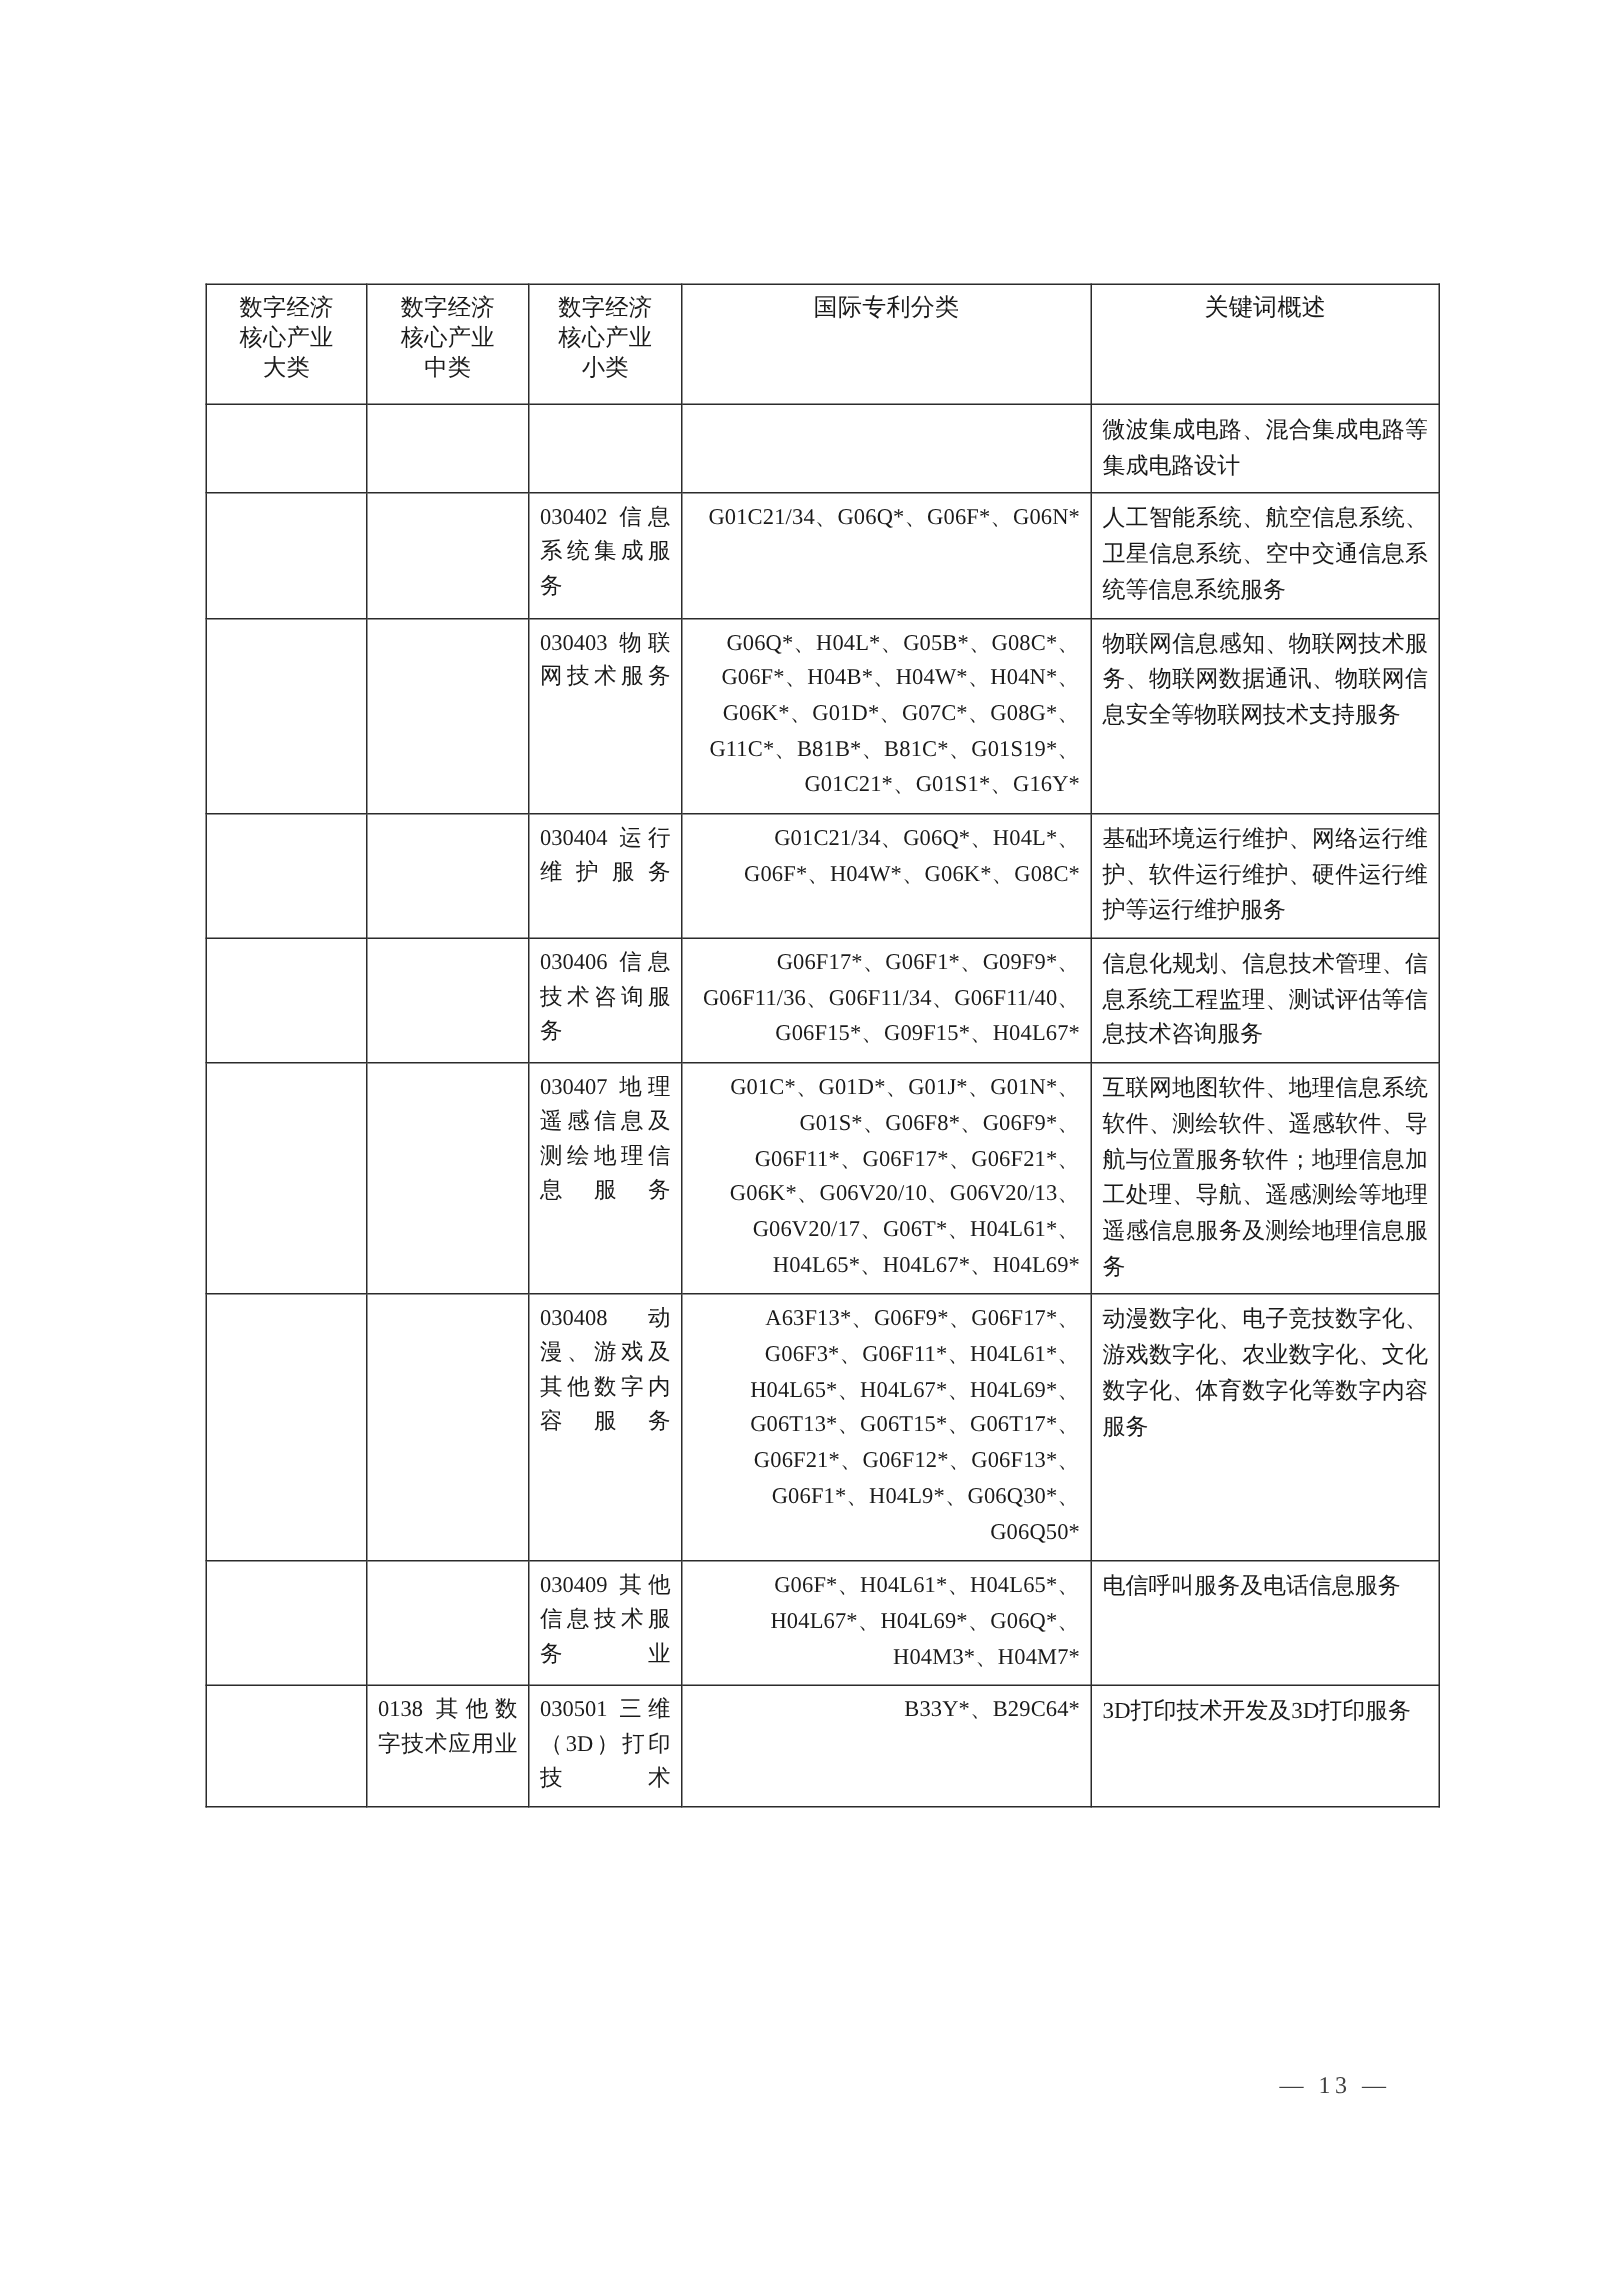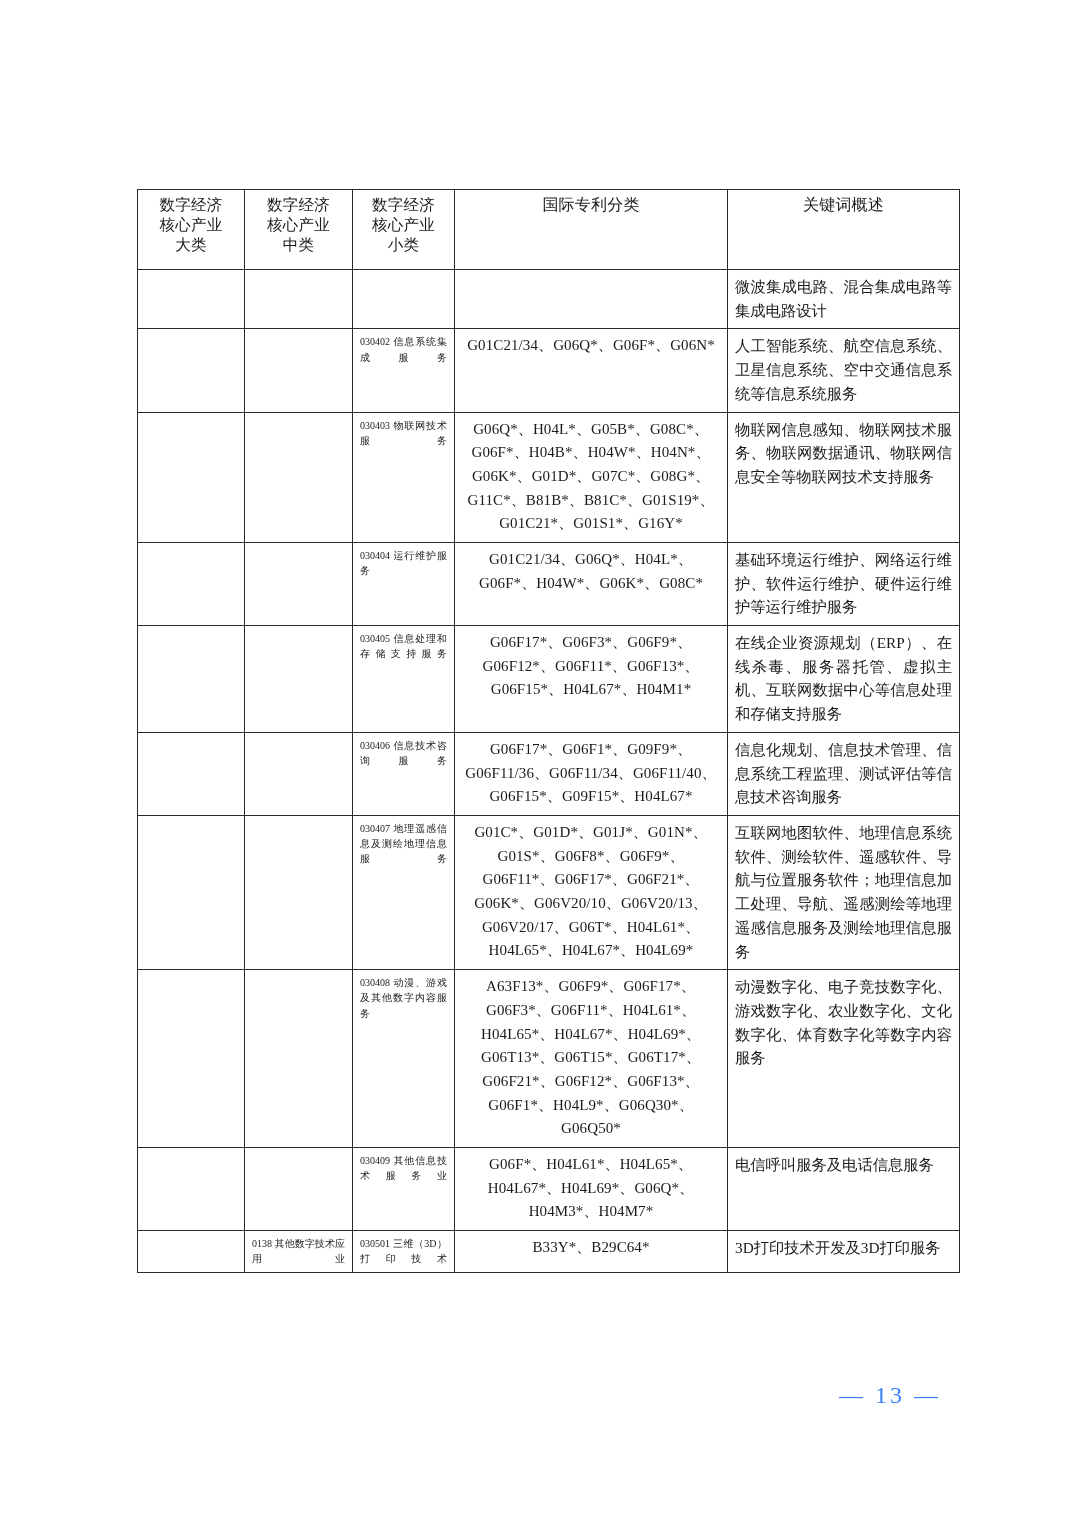--- a/index.html
+++ b/index.html
@@ -64,41 +64,41 @@
     letter-spacing: 0.2px;
     padding: 9px 4px 10px 4px;
     height: 68px;
   }
   thead td.wide-head {
     font-size: 16px;
   }
 
   
   tbody td {
-    font-size: 10px;
+    font-size: 15px;
     line-height: 1.52;
   }
 
   
   td.cn-just {
     text-align: justify;
     text-align-last: justify;
     font-family: "Liberation Serif", "DejaVu Serif", serif;
     letter-spacing: 0px;
     word-break: break-all;
   }
 
   
   td.ipc {
     font-family: "Liberation Serif", "DejaVu Serif", serif;
     font-size: 15px;
     line-height: 1.58;
     letter-spacing: 0.1px;
     word-spacing: 0.5px;
-    text-align: center;
+    text-align: right;
   }
 
   
   td.kw {
     font-family: "Liberation Serif", "DejaVu Serif", serif;
     font-size: 15.3px;
     line-height: 1.55;
     text-align: justify;
     word-break: break-all;
   }
@@ -109,22 +109,22 @@
   .r-cont   { height: 52px; }
 
   
   .page-number {
     position: absolute;
     left: 0;
     top: 1382px;
     width: 1080px;
     text-align: center;
     font-family: "Liberation Serif", "DejaVu Serif", serif;
-    font-size: 24px;
-    color: #3b82f6;
+    font-size: 16px;
+    color: #404040;
     letter-spacing: 3px;
   }
   .page-number .pn-inner {
     display: inline-block;
     padding-left: 700px;
   }
 </style>
 </head>
 <body>
 
@@ -187,27 +187,20 @@
         </tr>
 
         <tr>
           <td class="cn-just empty-cell"></td>
           <td class="cn-just empty-cell"></td>
           <td class="cn-just">030404 运行维护服务</td>
           <td class="ipc">G01C21/34、G06Q*、H04L*、G06F*、H04W*、G06K*、G08C*</td>
           <td class="kw">基础环境运行维护、网络运行维护、软件运行维护、硬件运行维护等运行维护服务</td>
         </tr>
 
-        <tr>
-          <td class="cn-just empty-cell"></td>
-          <td class="cn-just empty-cell"></td>
-          <td class="cn-just">030405 信息处理和存储支持服务</td>
-          <td class="ipc">G06F17*、G06F3*、G06F9*、G06F12*、G06F11*、G06F13*、G06F15*、H04L67*、H04M1*</td>
-          <td class="kw">在线企业资源规划（ERP）、在线杀毒、服务器托管、虚拟主机、互联网数据中心等信息处理和存储支持服务</td>
-        </tr>
 
         <tr>
           <td class="cn-just empty-cell"></td>
           <td class="cn-just empty-cell"></td>
           <td class="cn-just">030406 信息技术咨询服务</td>
           <td class="ipc">G06F17*、G06F1*、G09F9*、G06F11/36、G06F11/34、G06F11/40、G06F15*、G09F15*、H04L67*</td>
           <td class="kw">信息化规划、信息技术管理、信息系统工程监理、测试评估等信息技术咨询服务</td>
         </tr>
 
         <tr>

